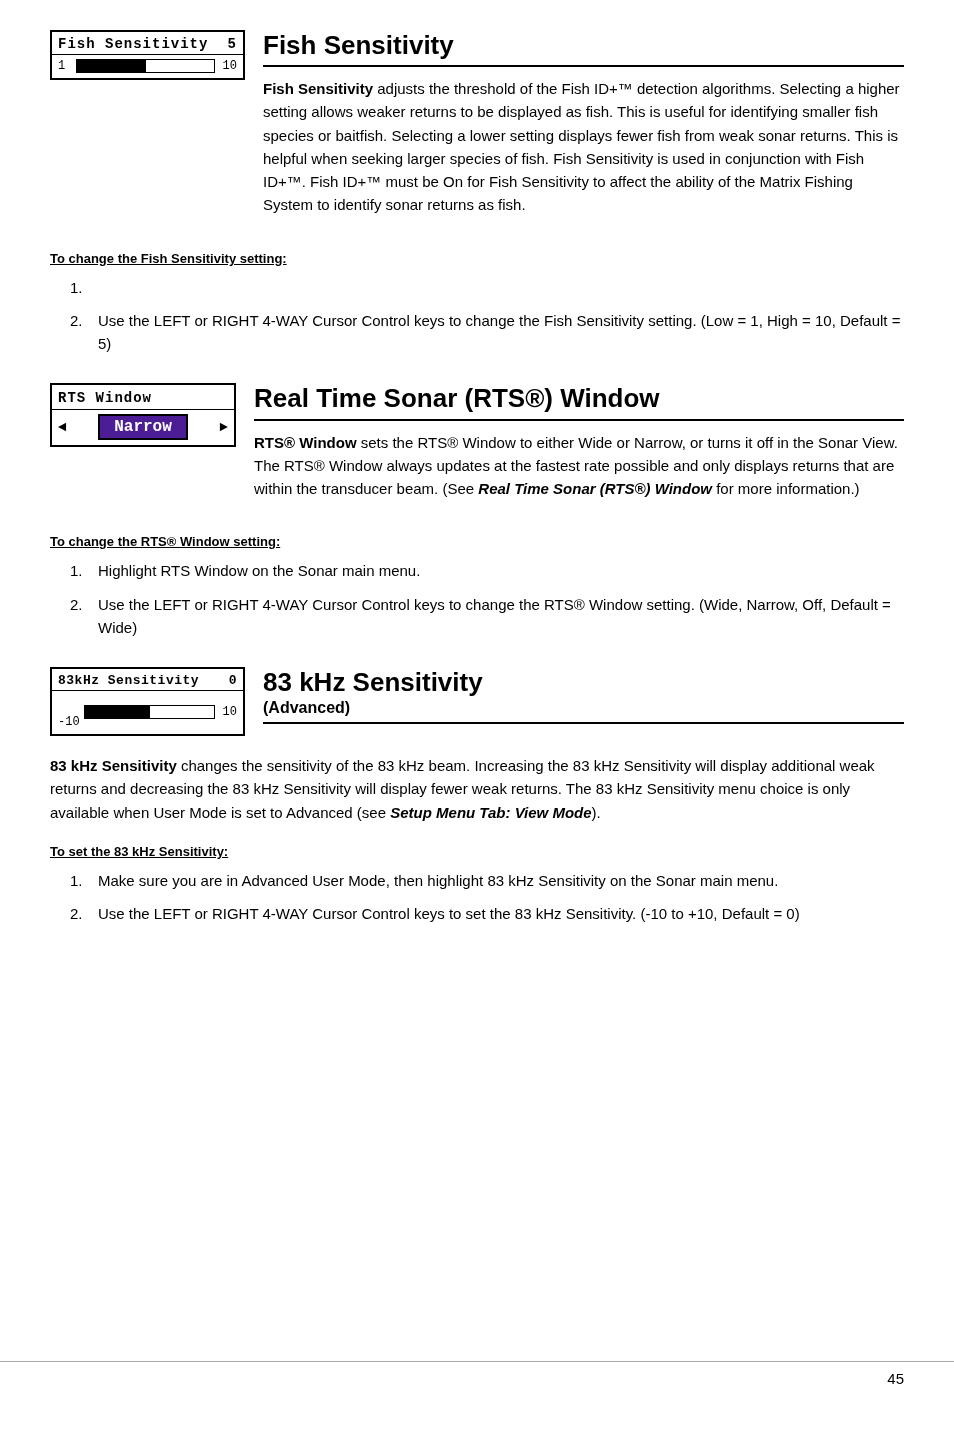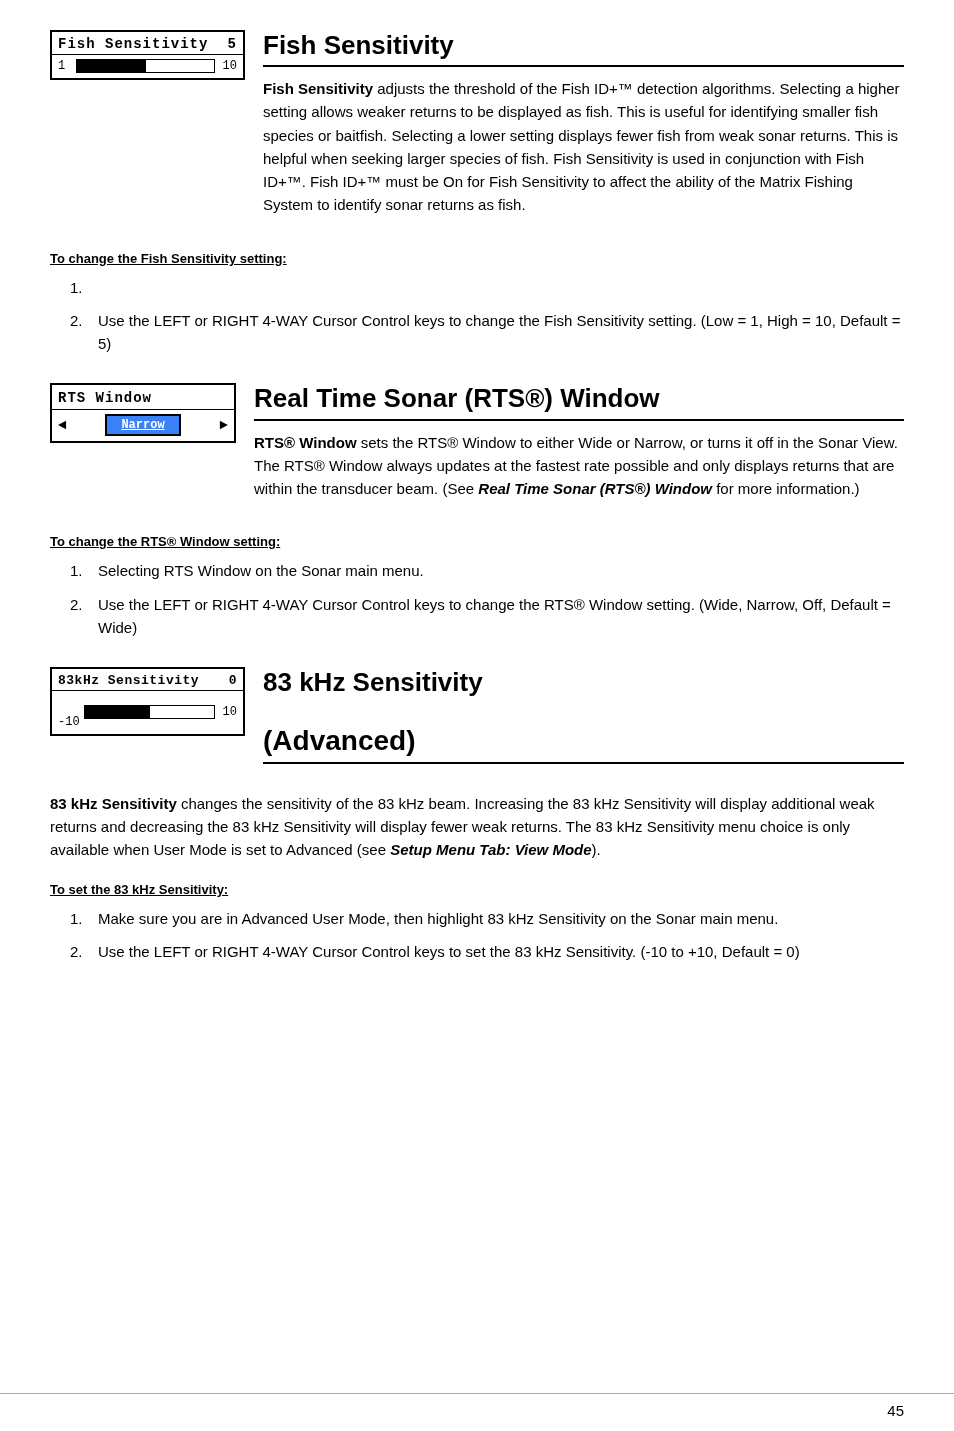--- a/index.html
+++ b/index.html
@@ -95,26 +95,25 @@
       padding: 4px 6px 5px 6px;
       justify-content: space-between;
     }
     .rts-device .arrow-left {
       font-size: 14px;
       font-weight: bold;
     }
     .rts-device .narrow-btn {
       border: 2px solid #000;
       padding: 2px 14px;
-      font-size: 12px;
-      font-weight: bold;
-      background: #3b82f6;
+      font-size: 16px;
+      font-weight: bold;
+      background: #4c1d95;
       color: #fff;
       font-family: 'Courier New', monospace;
-      text-decoration: underline;
     }
     .rts-device .arrow-right {
       font-size: 14px;
       font-weight: bold;
     }
 
     
     .khz-device {
       width: 195px;
     }
@@ -174,22 +173,21 @@
       font-size: 26px;
       font-weight: 900;
       font-family: 'Arial Black', 'Arial Bold', Arial, sans-serif;
       border-bottom: 2px solid #000;
       padding-bottom: 4px;
       margin-bottom: 10px;
       line-height: 1.2;
     }
     .section-title .advanced-sub {
       display: block;
-      font-size: 28px;
-      margin-top: 26px;
+      font-size: 16px;
     }
     .intro-text {
       font-size: 15px;
       line-height: 1.55;
       margin-bottom: 14px;
     }
     .intro-text b {
       font-weight: bold;
     }
     .intro-text em {
@@ -214,21 +212,21 @@
       margin-bottom: 10px;
       font-size: 15px;
       line-height: 1.55;
     }
     .numbered-list li .num {
       min-width: 28px;
       font-weight: normal;
     }
     .page-footer {
       position: absolute;
-      bottom: 12px;
+      bottom: 44px;
       left: 0;
       right: 0;
       border-top: 1.5px solid #aaa;
       padding-top: 8px;
       display: flex;
       justify-content: flex-end;
       padding-right: 50px;
       font-size: 15px;
     }
     .section-block {
@@ -301,21 +299,21 @@
       <p class="intro-text">
         <b>RTS® Window</b><span> sets the RTS® Window to either Wide or Narrow, or turns it off in the Sonar View. The RTS® Window always updates at the fastest rate possible and only displays returns that are within the transducer beam. (See </span><em>Real Time Sonar (RTS®) Window</em><span> for more information.)</span>
       </p>
     </div>
   </div>
 
   <div class="sub-heading">To change the RTS® Window setting:</div>
   <ol class="numbered-list">
     <li>
       <span class="num">1.</span>
-      <span>Selecting RTS Window on the Sonar main menu.</span>
+      <span>Highlight RTS Window on the Sonar main menu.</span>
     </li>
     <li>
       <span class="num">2.</span>
       <span>Use the LEFT or RIGHT 4-WAY Cursor Control keys to change the RTS®  Window setting.  (Wide, Narrow, Off, Default = Wide)</span>
     </li>
   </ol>
 </div>
 
 <div class="section-block">
   <div class="section">

